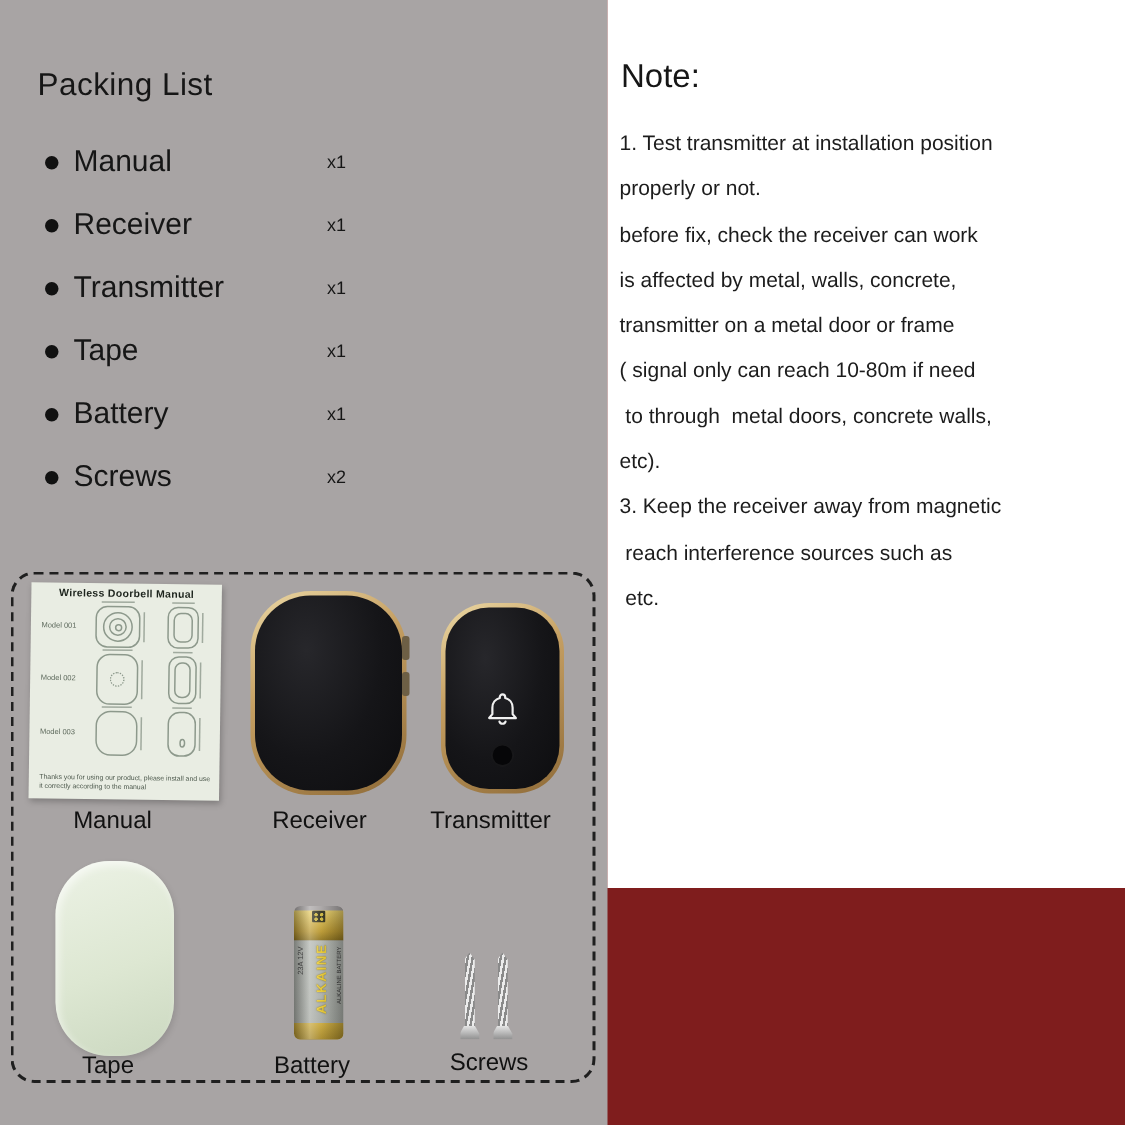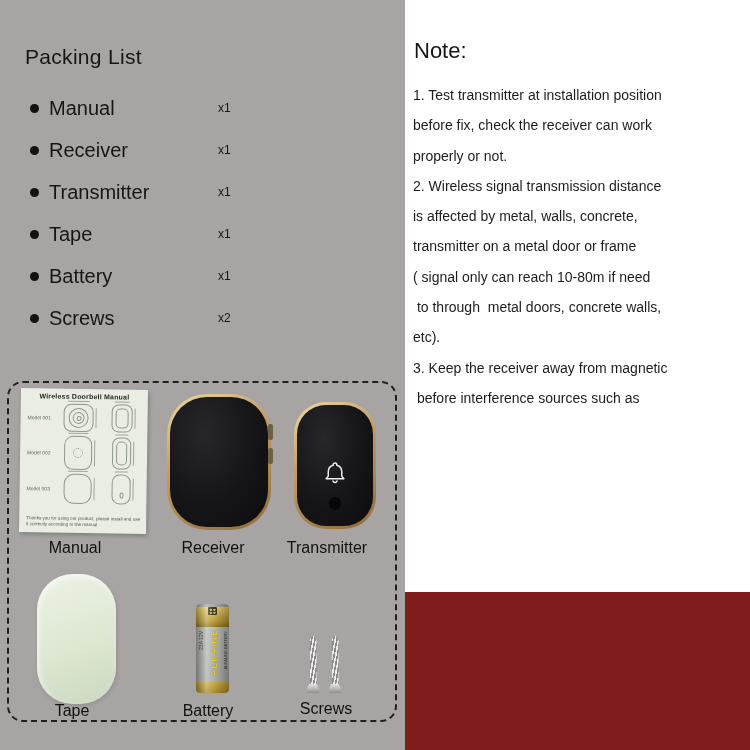--- a/index.html
+++ b/index.html
@@ -218,26 +218,26 @@
 
     <div class="caption" style="left:12px;top:701px;width:120px">Tape</div>
     <div class="caption" style="left:148px;top:701px;width:120px">Battery</div>
     <div class="caption" style="left:266px;top:699px;width:120px">Screws</div>
   </section>
 
   <section class="note-panel">
     <h2 class="note-title">Note:</h2>
     <div class="note-lines">
       <div class="note-line">1. Test transmitter at installation position</div>
+      <div class="note-line">properly or not.</div>
       <div class="note-line">before fix, check the receiver can work</div>
-      <div class="note-line">properly or not.</div>
-      <div class="note-line">2. Wireless signal transmission distance</div>
       <div class="note-line">is affected by metal, walls, concrete,</div>
       <div class="note-line">transmitter on a metal door or frame</div>
       <div class="note-line">( signal only can reach 10-80m if need</div>
       <div class="note-line"> to through  metal doors, concrete walls,</div>
       <div class="note-line">etc).</div>
       <div class="note-line">3. Keep the receiver away from magnetic</div>
-      <div class="note-line"> before interference sources such as</div>
+      <div class="note-line"> reach interference sources such as</div>
+      <div class="note-line"> etc.</div>
     </div>
   </section>
 
 </div>
 
 </body></html>

